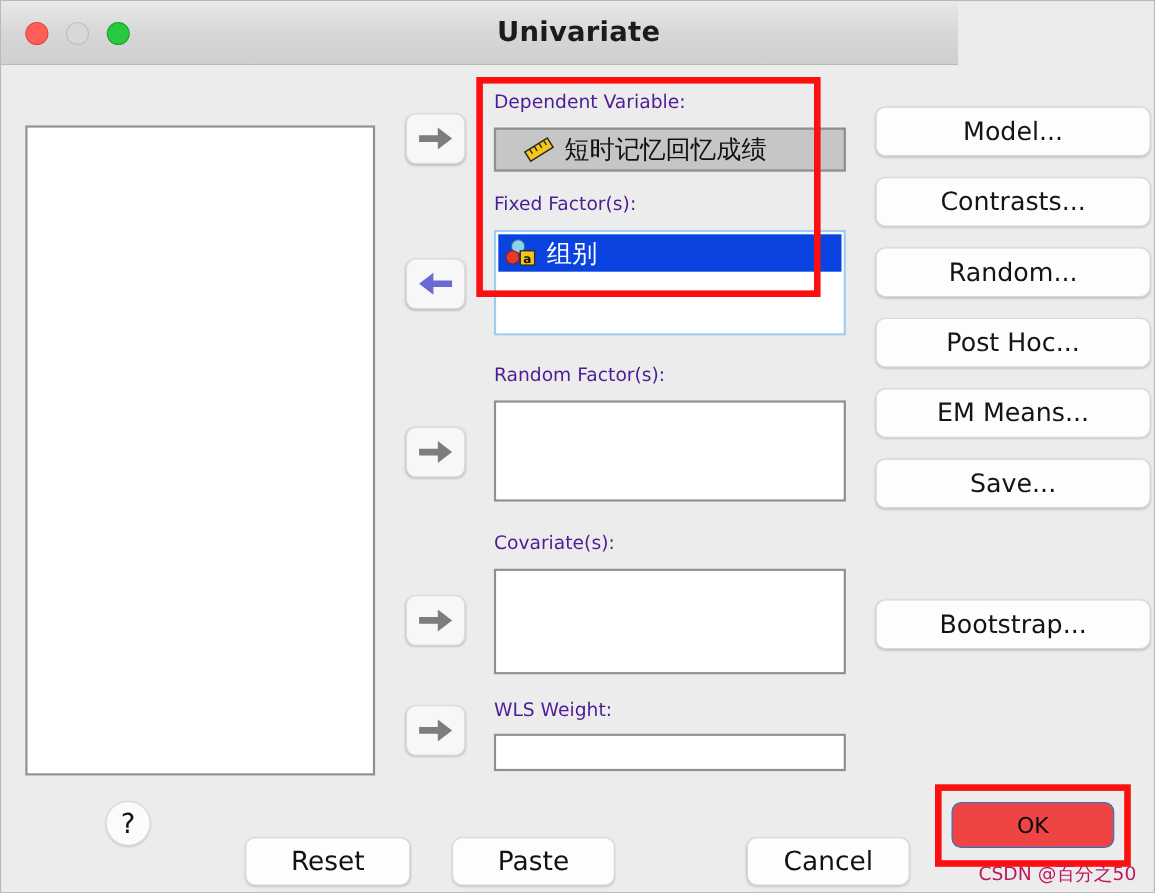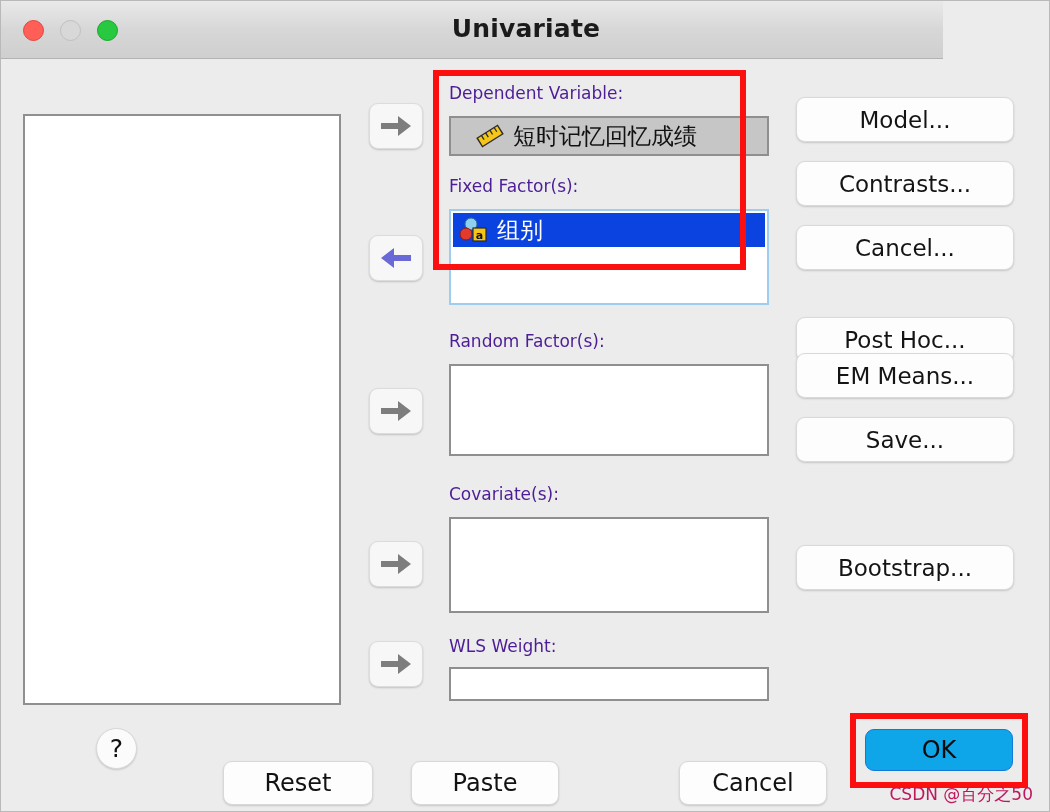--- a/index.html
+++ b/index.html
@@ -17,21 +17,21 @@
     background: #ececec;
     overflow: hidden;
     box-sizing: border-box;
     border: 1px solid #b9b9b9;
   }
 
   
   #titlebar {
     position: absolute;
     left: 0; top: 0;
-    width: 942px;
+    width: 870px;
     height: 58px;
     background: linear-gradient(to bottom, #e9e9e9 0%, #d7d7d7 50%, #cfcfcf 100%);
     border-bottom: 1px solid #b3b3b3;
     box-sizing: border-box;
   }
   #title-text {
     position: absolute;
     left: 0; top: 13px;
     width: 1050px;
     text-align: center;
@@ -89,21 +89,21 @@
     display: flex;
     align-items: center;
     justify-content: center;
   }
   .arrow-btn svg { display: block; }
 
   
   .cmd-btn {
     position: absolute;
     left: 795px;
-    width: 218px;
+    width: 250px;
     height: 45px;
     background: #fdfdfd;
     border: 1px solid #d9d9d9;
     border-radius: 9px;
     box-shadow: 0 1px 2px rgba(0,0,0,0.16);
     box-sizing: border-box;
     font-size: 23px;
     color: #141414;
     display: flex;
     align-items: center;
@@ -139,25 +139,25 @@
     font-size: 25px;
     color: #111;
     display: flex;
     align-items: center;
     justify-content: center;
   }
   #ok-btn {
     position: absolute;
     left: 864px; top: 728px;
     width: 148px; height: 42px;
-    background: #0ea5e9;
+    background: #ef4444;
     border: 1px solid #1478da;
     border-radius: 9px;
     box-sizing: border-box;
-    font-size: 24px;
+    font-size: 20px;
     color: #0a0a0a;
     display: flex;
     align-items: center;
     justify-content: center;
   }
 
   
   .var-row {
     display: flex;
     align-items: center;
@@ -323,23 +323,23 @@
   <div class="label" style="position:absolute; left:448px; top:635px;">WLS Weight:</div>
   <div class="field" style="position:absolute; left:448px; top:666px; width:320px; height:34px;"></div>
 
   <div class="cmd-btn" style="top:96px;">
       <span>Model...</span>
     </div>
   <div class="cmd-btn" style="top:160px;">
       <span>Contrasts...</span>
     </div>
   <div class="cmd-btn" style="top:224px;">
-      <span>Cancel...</span>
-    </div>
-  <div class="cmd-btn" style="top:288px;margin-top:28px;">
+      <span>Random...</span>
+    </div>
+  <div class="cmd-btn" style="top:288px;">
       <span>Post Hoc...</span>
     </div>
   <div class="cmd-btn" style="top:352px;">
       <span>EM Means...</span>
     </div>
   <div class="cmd-btn" style="top:416px;">
       <span>Save...</span>
     </div>
   <div class="cmd-btn" style="top:544px;">
       <span>Bootstrap...</span>

